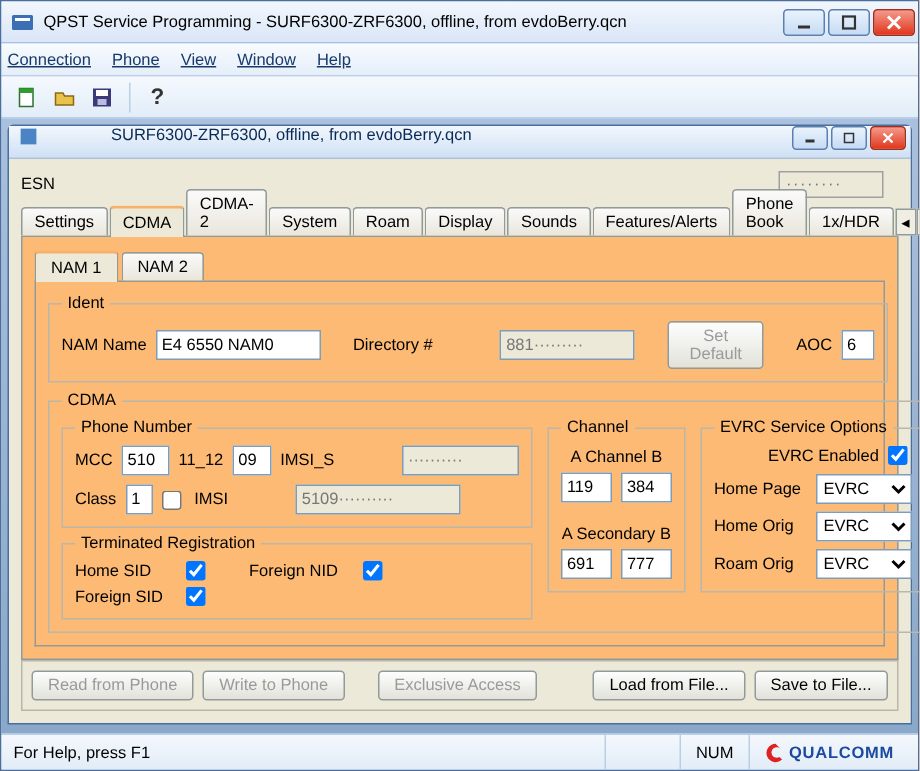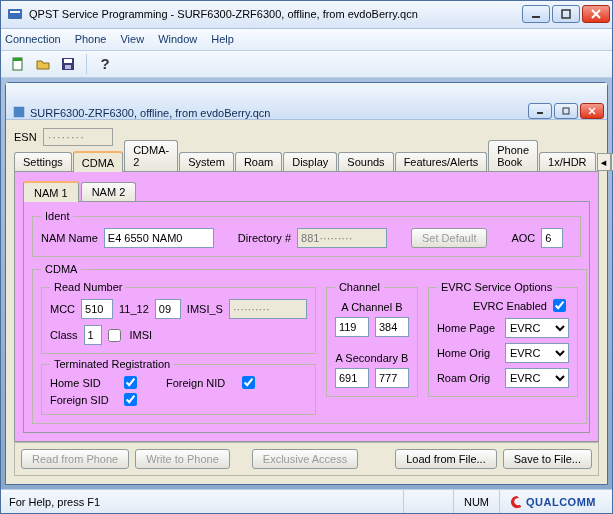--- a/index.html
+++ b/index.html
@@ -9,64 +9,64 @@
   
   .outer-window { width:613px; height:514px; border:1px solid #4a6f9e; background:linear-gradient(#e7eff9,#d7e4f2 4px,#d7e4f2); display:flex; flex-direction:column; }
   .titlebar { height:28px; display:flex; align-items:center; background:linear-gradient(#f2f7fd,#d9e6f7); border-bottom:1px solid #a9c0de; padding:0 2px 0 6px; }
   .titlebar .appicon { width:16px; height:16px; margin-right:6px; }
   .titlebar .title { flex:1; color:#000; }
   .win-btns { display:flex; gap:2px; }
   .win-btn { width:28px; height:18px; border:1px solid #5a7fb0; border-radius:3px; background:linear-gradient(#eaf3fd,#c6dbf4); display:flex; align-items:center; justify-content:center; cursor:pointer; }
   .win-btn.close { background:linear-gradient(#f49a8c,#e1361b); border-color:#a82b17; color:#fff; font-weight:bold;}
   .win-btn svg { pointer-events:none; }
 
-  .menubar { height:22px; background:linear-gradient(#f8fbff,#e5eef9); border-bottom:1px solid #b9cfe8; display:flex; align-items:center; padding:0 4px; gap:14px; color:#173a6b; }
+  .menubar { height:22px; background:linear-gradient(#f8fbff,#e5eef9); border-bottom:1px solid #b9cfe8; display:flex; align-items:center; padding:0 4px; gap:14px; color:#173a6b;text-decoration:underline; }
   .menubar span { cursor:pointer; }
 
   .toolbar { height:28px; background:linear-gradient(#f5f9fe,#e2edf8); border-bottom:1px solid #b9cfe8; display:flex; align-items:center; padding:0 6px; gap:3px; }
   .tb-btn { width:22px; height:22px; display:flex; align-items:center; justify-content:center; cursor:pointer; }
   .tb-sep { width:1px; height:20px; background:#b9cfe8; margin:0 4px; }
 
   
   .mdi { flex:1; background:linear-gradient(#a9c0de,#8aa8c9); padding:4px; display:flex; flex-direction:column; }
 
   
   .doc-window { flex:0 0 auto; border:1px solid #4a6f9e; border-radius:4px 4px 0 0; background:#ece9d8; display:flex; flex-direction:column; }
-  .doc-titlebar { height:37px; background:linear-gradient(#f2f7fd,#cfe0f5); display:flex; align-items:flex-end; padding:0 3px 0 6px; border-bottom:1px solid #a9c0de;}
+  .doc-titlebar { height:22px; background:linear-gradient(#f2f7fd,#cfe0f5); display:flex; align-items:flex-start; padding:0 3px 0 6px; border-bottom:1px solid #a9c0de;gap:44px;}
   .doc-titlebar .title { flex:1; color:#0a2a55; }
   .doc-titlebar .win-btn { width:24px; height:16px; }
 
   .doc-body { padding:6px 8px 8px 8px; background:#ece9d8; }
 
   
-  .esn-row { display:flex; justify-content:flex-start; align-items:center; gap:6px; margin:2px 10px 4px 0;}
+  .esn-row { display:flex; justify-content:space-between; align-items:center; gap:6px; margin:2px 10px 4px 0;}
   .ro-field { background:#ece9d8; border:1px solid #a0a0a0; padding:2px 4px; min-width:70px; color:#777; letter-spacing:1px;}
 
   
   .tabstrip { position:relative; border-bottom:1px solid #919b9c; display:flex; align-items:flex-end; height:22px; }
   .tabstrip .tab { border:1px solid #919b9c; border-bottom:none; border-radius:3px 3px 0 0; background:linear-gradient(#fafafa,#e9e6db); padding:3px 8px; margin-right:1px; cursor:pointer; position:relative; }
   .tabstrip .tab.active { background:#ece9d8; border-top:2px solid #f6b26b; padding-top:4px; margin-bottom:-1px; z-index:2; }
   .tab-spin { margin-left:auto; display:flex; }
   .tab-spin .sbtn { width:14px; height:18px; border:1px solid #919b9c; background:#f0ede2; display:flex; align-items:center; justify-content:center; cursor:pointer; }
 
-  .tab-panel { border:1px solid #919b9c; border-top:none; padding:8px; background:#f0abfc; }
+  .tab-panel { border:1px solid #919b9c; border-top:none; padding:8px; background:#fdba74; }
 
   
   .sub-tabstrip { display:flex; border-bottom:1px solid #919b9c; height:22px; align-items:flex-end;}
   .sub-tabstrip .tab { border:1px solid #919b9c; border-bottom:none; border-radius:3px 3px 0 0; background:linear-gradient(#fafafa,#e9e6db); padding:3px 10px; margin-right:2px; cursor:pointer;}
   .sub-tabstrip .tab.active { background:#ece9d8; border-top:2px solid #f6b26b; padding-top:4px; margin-bottom:-1px;}
   .sub-panel { border:1px solid #919b9c; border-top:none; padding:8px; }
 
   fieldset { border:1px solid #b9b6ab; padding:6px 8px 8px 8px; margin:0; }
   legend { padding:0 4px; }
 
   .row { display:flex; align-items:center; gap:6px; }
   label.lbl { white-space:nowrap; }
   input.txt { border:1px solid #7f9db9; background:#fff; padding:2px 3px; height:20px; }
-  input.txt.ro { background:#ece9d8; color:#777; }
+  input.txt.ro { background:#ece9d8; color:#777;margin-left:39px; }
   select.sel { border:1px solid #7f9db9; background:#fff; height:20px; }
 
   button.btn { border:1px solid #919b9c; background:linear-gradient(#fdfdfd,#e2e2da); padding:3px 10px; border-radius:3px; cursor:pointer; }
   button.btn:disabled, button.btn.disabled { color:#9a9a9a; cursor:default; }
 
   .cols { display:flex; gap:10px; align-items:flex-start; }
 
   
   .action-bar { border:1px solid #b9b6ab; margin-top:0; padding:6px; display:flex; gap:6px; align-items:center; background:#ece9d8;}
 
@@ -222,34 +222,35 @@
 
             <div style="height:6px"></div>
 
             <fieldset>
               <legend>CDMA</legend>
 
               <div class="cols">
 
                 <div style="flex:1.2">
                   <fieldset>
-                    <legend>Read Number</legend>
+                    <legend>Phone Number</legend>
                     <div class="row" style="margin-bottom:6px">
                       <label class="lbl">MCC</label>
                       <input class="txt" style="width: 32px;" value="510">
                       <label class="lbl">11_12</label>
                       <input class="txt" style="width: 26px;" value="09">
                       <label class="lbl">IMSI_S</label>
                       <input class="txt ro" style="width: 78px;" readonly="" value="··········">
                     </div>
                     <div class="row">
                       <label class="lbl">Class</label>
                       <input class="txt" style="width: 18px;" value="1">
                       <input type="checkbox" style="">
                       <label class="lbl">IMSI</label>
+                      <input class="txt ro" style="width: 110px;" readonly="" value="5109··········">
                     </div>
                   </fieldset>
 
                   <fieldset style="margin-top:4px">
                     <legend>Terminated Registration</legend>
                     <div class="row" style="margin-bottom:4px">
                       <label class="lbl" style="width:68px">Home SID</label>
                       <input type="checkbox" checked="" style="">
                       <span style="width:14px"></span>
                       <label class="lbl" style="width:70px">Foreign NID</label>

